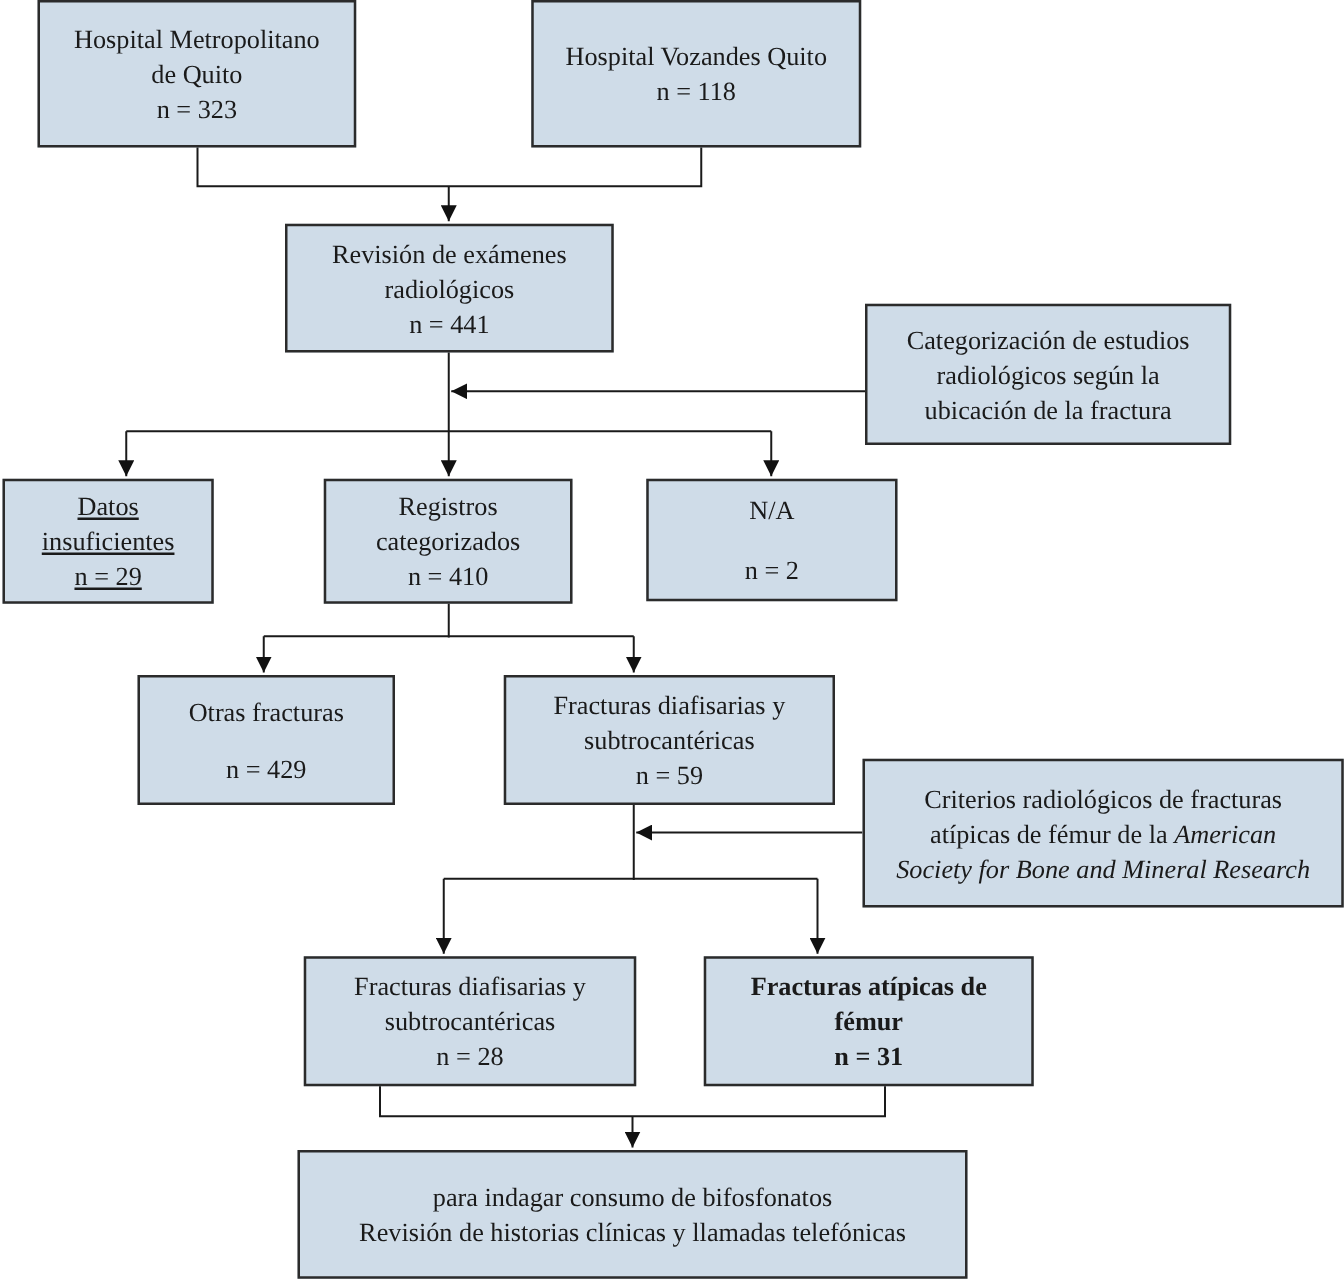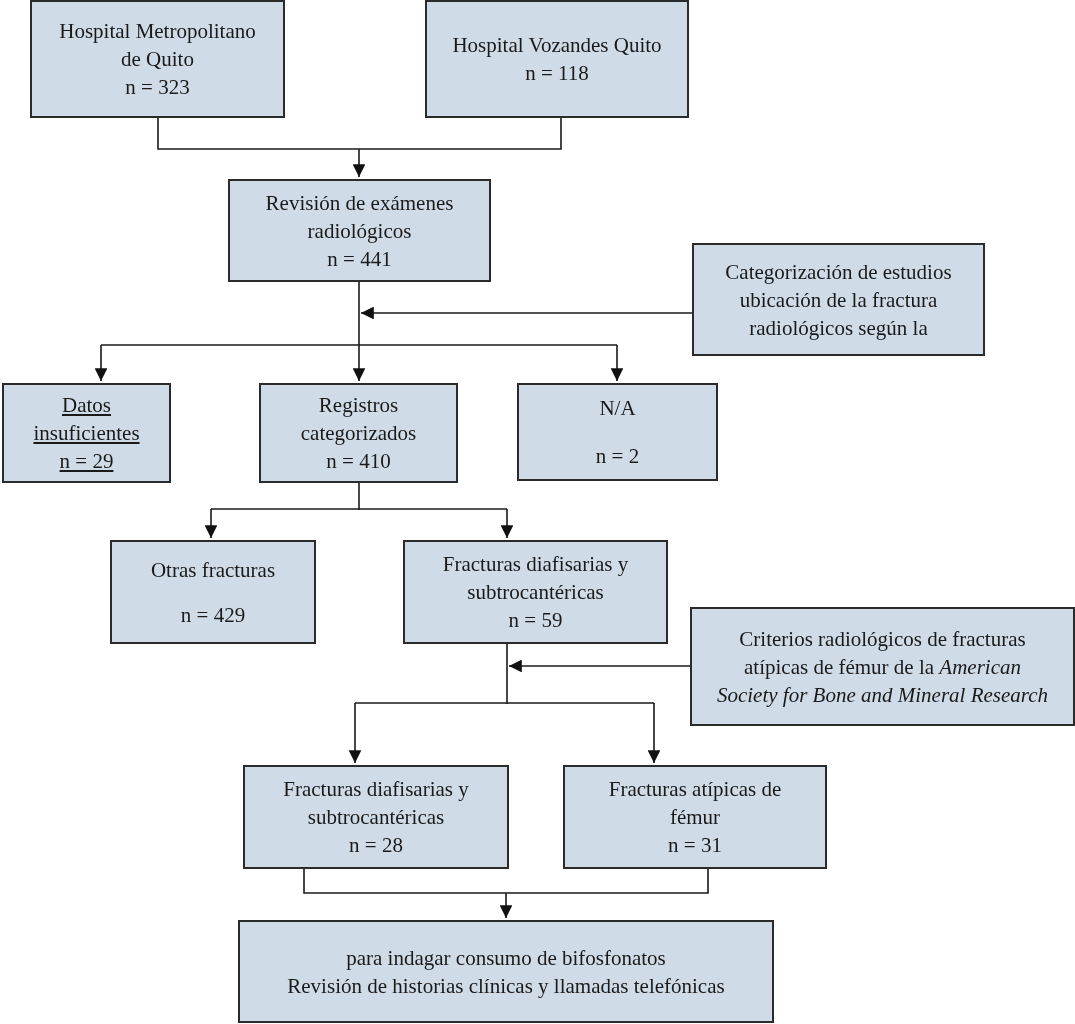--- a/index.html
+++ b/index.html
@@ -62,22 +62,22 @@
 </div>
 
 <div class="box" style="left:228px;top:179px;width:263px;height:103px;">
   <span>Revisión de exámenes</span>
   <span>radiológicos</span>
   <span>n = 441</span>
 </div>
 
 <div class="box" style="left:692px;top:243px;width:293px;height:113px;">
   <span>Categorización de estudios</span>
+  <span>radiológicos según la</span>
   <span>ubicación de la fractura</span>
-  <span>radiológicos según la</span>
 </div>
 
 <div class="box" style="left:2px;top:383px;width:169px;height:100px;text-decoration:underline;">
   <span>Datos</span>
   <span>insuficientes</span>
   <span>n = 29</span>
 </div>
 
 <div class="box" style="left:259px;top:383px;width:199px;height:100px;text-align:right;">
   <span>Registros</span>
@@ -106,21 +106,21 @@
   <span><span style="display:inline">atípicas de fémur de la </span><em>American</em></span>
   <em style="display:block">Society for Bone and Mineral Research</em>
 </div>
 
 <div class="box" style="left:243px;top:765px;width:266px;height:104px;">
   <span>Fracturas diafisarias y</span>
   <span>subtrocantéricas</span>
   <span>n = 28</span>
 </div>
 
-<div class="box" style="left:563px;top:765px;width:264px;height:104px;">
+<div class="box" style="left:563px;top:765px;width:264px;height:104px;font-weight:bold;">
   <span>Fracturas atípicas de</span>
   <span>fémur</span>
   <span>n = 31</span>
 </div>
 
 <div class="box" style="left:238px;top:920px;width:536px;height:103px;">
   <span>para indagar consumo de bifosfonatos</span>
   <span>Revisión de historias clínicas y llamadas telefónicas</span>
 </div>
 

